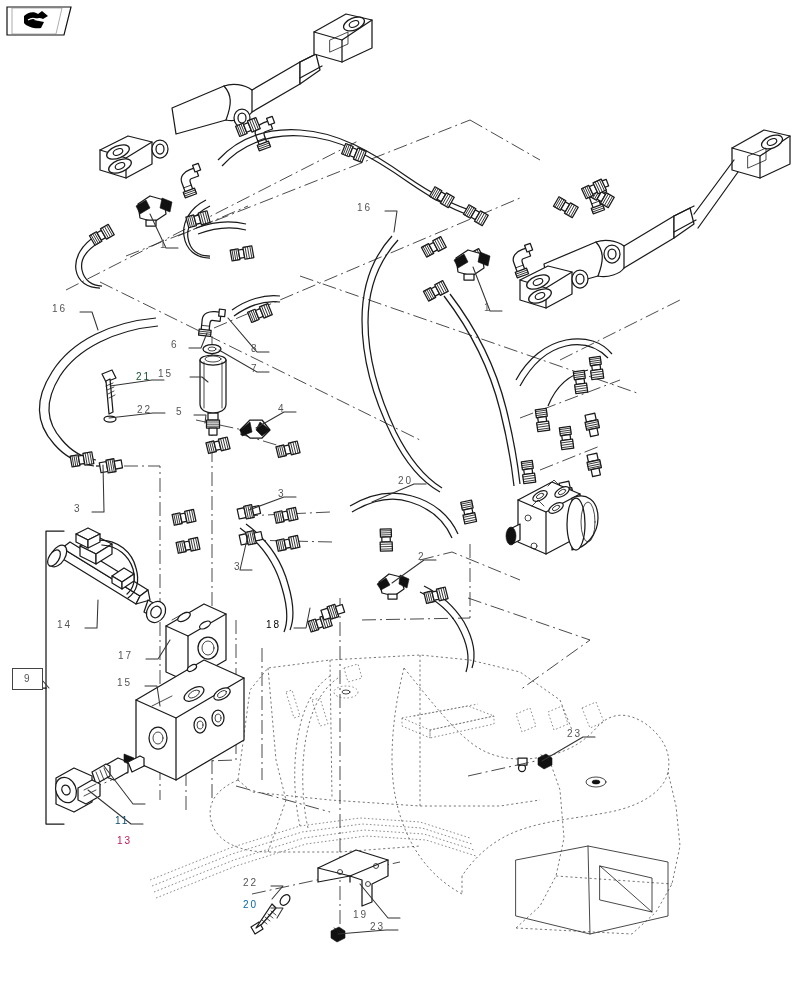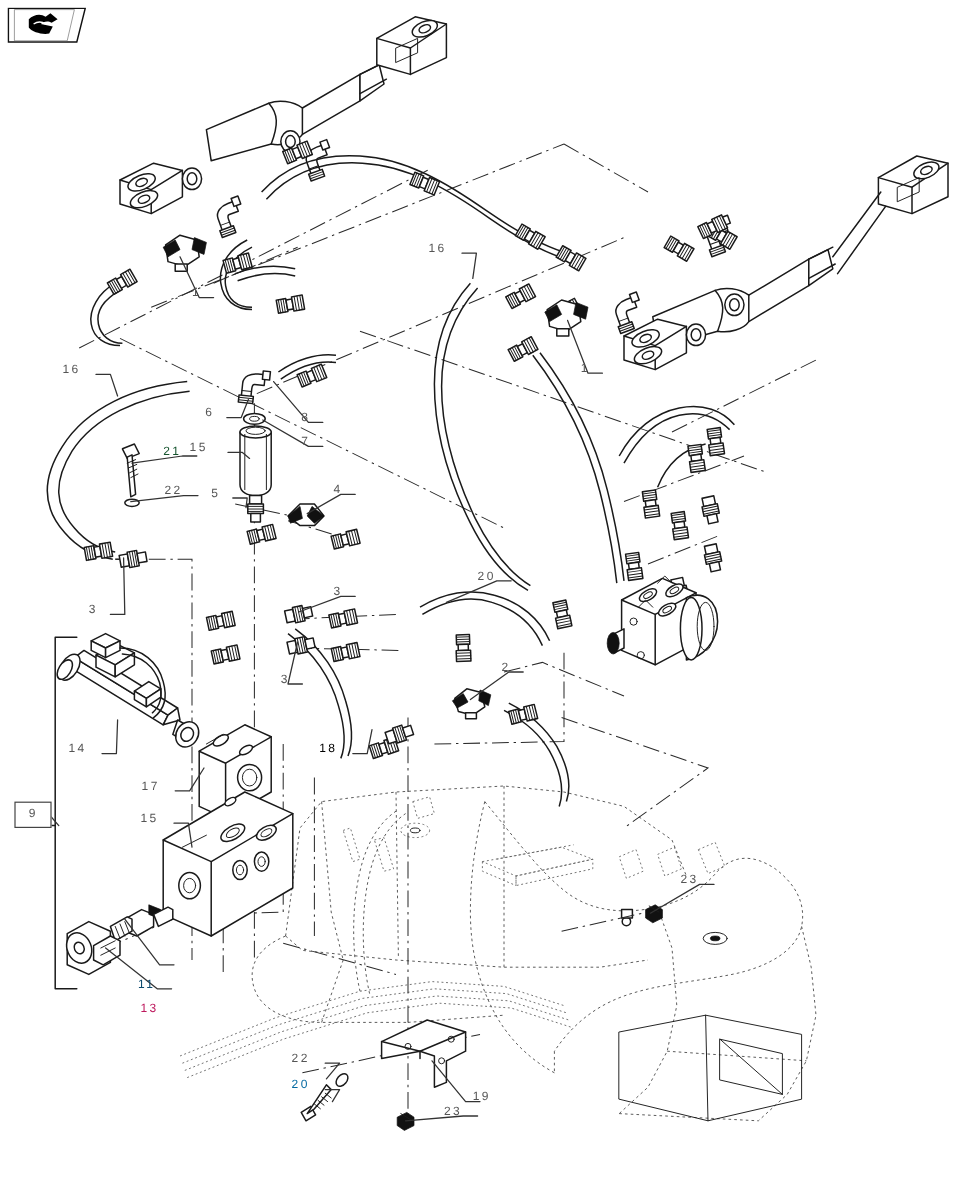--- a/index.html
+++ b/index.html
@@ -663,21 +663,21 @@
       <div class="callout" style="left: 117px; top: 678px; color: rgb(85, 85, 85);">15</div>
       <div class="callout" style="left: 115px; top: 816px; color: #0c4a6e;">11</div>
       <div class="callout" style="left: 118px; top: 651px; color: rgb(85, 85, 85);">17</div>
       <div class="callout" style="left: 117px; top: 836px; color: #be185d;">13</div>
       <div class="callout" style="left: 57px; top: 620px; color: rgb(85, 85, 85); text-align: center;">14</div>
       <div class="callout" style="left: 158px; top: 369px; color: rgb(85, 85, 85);">15</div>
       <div class="callout" style="left: 52px; top: 304px; color: rgb(85, 85, 85);">16</div>
       <div class="callout" style="left: 357px; top: 203px; color: rgb(85, 85, 85);">16</div>
       <div class="callout" style="left: 398px; top: 476px; color: rgb(85, 85, 85);">20</div>
       <div class="callout" style="left: 266px; top: 620px; color: #000000;">18</div>
-      <div class="callout" style="left: 394px; top: 910px; color: rgb(85, 85, 85);">19</div>
+      <div class="callout" style="left: 353px; top: 910px; color: rgb(85, 85, 85);">19</div>
       <div class="callout" style="left: 243px; top: 900px; color: #0369a1;">20</div>
       <div class="callout" style="left: 136px; top: 372px; color: #14532d;">21</div>
       <div class="callout" style="left: 137px; top: 405px; color: rgb(85, 85, 85);">22</div>
       <div class="callout" style="left: 243px; top: 878px; color: rgb(85, 85, 85);">22</div>
       <div class="callout" style="left: 567px; top: 729px; color: rgb(85, 85, 85);">23</div>
       <div class="callout" style="left: 370px; top: 922px; color: rgb(85, 85, 85);">23</div>
     </div>
 
 </div>
 

